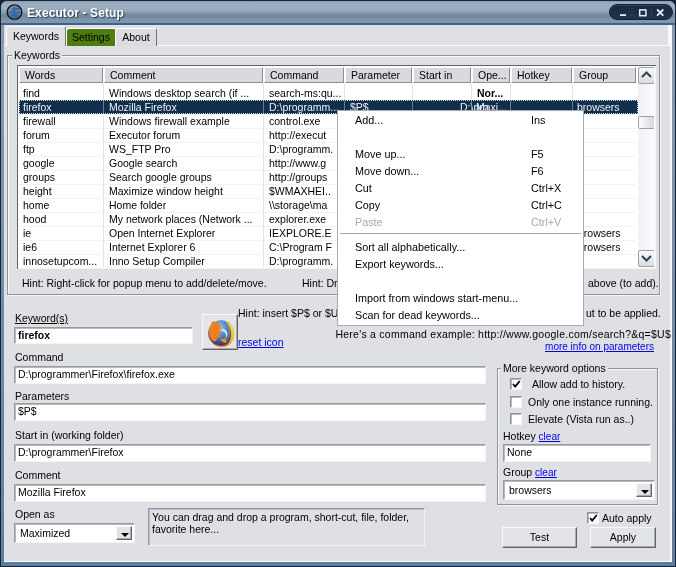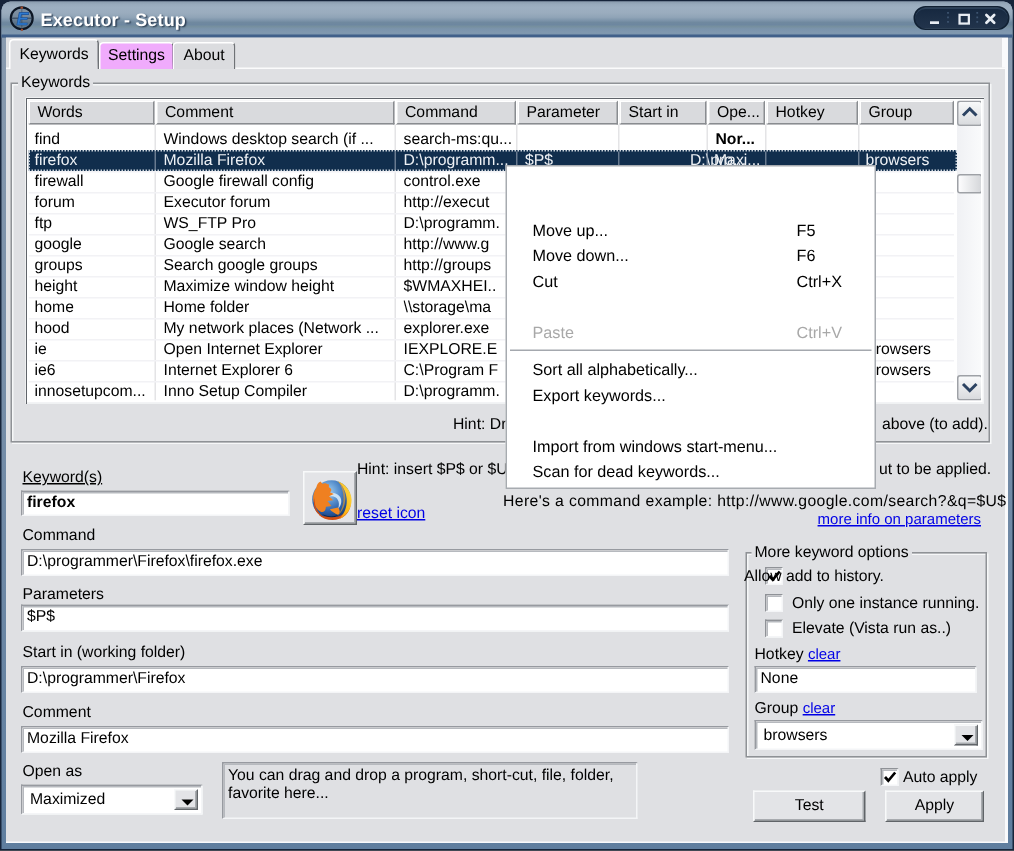--- a/index.html
+++ b/index.html
@@ -11,21 +11,21 @@
 #titlebar{position:absolute;left:1px;top:1px;width:674px;height:24px;border-radius:6px 6px 0 0;background:linear-gradient(to bottom,#8a9cae 0%,#98aabc 8%,#9dafc1 16%,#9aacbe 32%,#90a4b7 44%,#7e95ab 52%,#70899f 58%,#6d87a0 64%,#77909f 70%,#7b94ac 76%,#8098af 86%,#7e97ae 92%,#6f8ba5 96%,#5d7b98 100%);}
 #titlebar:after{content:"";position:absolute;left:0;bottom:0;width:100%;height:2px;background:#41608a;}
 #content{position:absolute;left:4px;top:25px;width:668px;height:537px;background:#dfe0e3;box-shadow:inset -4px -4px 0 #f9fafc;}
 
 #appicon{position:absolute;left:6px;top:4px;width:16px;height:16px;}
 #apptitle{position:absolute;left:27px;top:6px;font-size:12px;font-weight:bold;color:#fff;text-shadow:1px 1px 1px #2a3c52;letter-spacing:0.1px;}
 #btnpill{position:absolute;left:609px;top:4px;width:62px;height:14px;background:linear-gradient(to bottom,#16283f,#22344c);border:1px solid #102033;border-radius:8px;box-shadow:inset 0 1px 0 #2c415a;}
 
 .tab{position:absolute;background:#dfe0e3;border:1px solid #fff;border-right:1px solid #6f7276;border-bottom:none;border-radius:3px 3px 0 0;font-size:10.5px;color:#000;text-align:center;}
 #tab1{left:6px;top:26px;width:58px;height:19px;line-height:18px;z-index:3;}
-#tab2{left:66px;top:28px;width:48px;height:17px;line-height:16px;background:#f0abfc;}
+#tab2{left:66px;top:28px;width:48px;height:17px;line-height:16px;background:#4d7c0f;}
 #tab3{left:115px;top:28px;width:40px;height:17px;line-height:16px;background:#dbdcdf;}
 #tabpage{position:absolute;left:4px;top:45px;width:666px;height:515px;background:#dfe0e3;border-top:1px solid #fbfbfc;}
 
 .gbox{position:absolute;border:1px solid #8f9296;box-shadow:1px 1px 0 #f6f7f8, inset 1px 1px 0 #f6f7f8;}
 .glabel{position:absolute;background:#dfe0e3;padding:0 2px;font-size:10.5px;}
 #gb1{left:7px;top:55px;width:651px;height:238px;}
 #gb1label{left:12px;top:49px;}
 #gb2{left:497px;top:368px;width:159px;height:135px;}
 #gb2label{left:501px;top:362px;}
 
@@ -139,21 +139,21 @@
           <i style="left:84px;"></i>
           <i style="left:244px;"></i>
           <i style="left:325px;"></i>
           <i style="left:393px;"></i>
           <i style="left:452px;"></i>
           <i style="left:491px;"></i>
           <i style="left:553px;"></i>
   </div>
   <div class="row" style="top:47px;">
           <span class="cell" style="left:4px;">firewall</span>
-          <span class="cell" style="left:90px;">Google firewall config</span>
+          <span class="cell" style="left:90px;">Windows firewall example</span>
           <span class="cell" style="left:250px;width:75px;">control.exe</span>
         </div>
   <div class="row" style="top:61px;">
           <span class="cell" style="left:4px;">forum</span>
           <span class="cell" style="left:90px;">Executor forum</span>
           <span class="cell" style="left:250px;width:75px;">http://execut</span>
         </div>
   <div class="row" style="top:75px;">
           <span class="cell" style="left:4px;">ftp</span>
           <span class="cell" style="left:90px;">WS_FTP Pro</span>
@@ -205,20 +205,21 @@
     <div class="sbtn" style="top:0;"><svg width="15" height="15">
               <path d="M3 9 L7.5 4.5 L12 9" fill="none" stroke="#2c4362" stroke-width="2"></path>
             </svg></div>
     <div id="sbthumb"></div>
     <div class="sbtn" style="top:183px;"><svg width="15" height="15">
               <path d="M3 5 L7.5 9.5 L12 5" fill="none" stroke="#2c4362" stroke-width="2"></path>
             </svg></div>
   </div>
 </div>
 </div>
+<div class="hint" style="left:22px;top:277px;">Hint: Right-click for popup menu to add/delete/move.</div>
 <div class="hint" style="left:302px;top:277px;width:240px;overflow:hidden;">Hint: Drag the title-bar to re-order. Or select</div>
 <div class="hint" style="left:588px;top:277px;text-align:right;">above (to add).</div>
 
 <div class="lab" style="left:15px;top:312px;text-decoration:underline;">Keyword(s)</div>
 <div class="field" style="left:14px;top:327px;width:179px;height:17px;font-weight:bold;">firefox</div>
 <div class="btn" style="left:202px;top:314px;width:36px;height:36px;">
 <svg width="30" height="30" viewBox="0 0 28 28" style="position:absolute;left:3px;top:3px;">
 <defs>
 <radialGradient id="gl" cx="40%" cy="30%" r="80%">
 <stop offset="0%" stop-color="#a8d4f2"></stop>
@@ -262,53 +263,61 @@
       <span class="droparrow"></span>
     </div>
 <div class="field" style="left:148px;top:508px;width:277px;height:38px;line-height:12px;padding-top:2px;background:#dfe0e3;">You can drag and drop a program, short-cut, file, folder,<br>favorite here...</div>
 
 <div class="gbox" id="gb2"></div>
 <div class="glabel" id="gb2label">More keyword options</div>
 <div class="cb" style="left:510px;top:378px;"></div>
 <svg class="abs" style="left:511px;top:379px;" width="11" height="11">
       <path d="M2 5 L4.2 7.5 L8.8 2" fill="none" stroke="#000" stroke-width="1.8"></path>
     </svg>
-<div class="lab" style="left:496px;top:378px;">Allow add to history.</div>
+<div class="lab" style="left:532px;top:378px;">Allow add to history.</div>
 <div class="cb" style="left:510px;top:396px;"></div>
 <div class="lab" style="left:528px;top:396px;">Only one instance running.</div>
 <div class="cb" style="left:510px;top:413px;"></div>
 <div class="lab" style="left:528px;top:413px;">Elevate (Vista run as..)</div>
 <div class="lab" style="left:503px;top:430px;">Hotkey <span class="link" style="font-size:10px;">clear</span></div>
 <div class="field" style="left:503px;top:444px;width:148px;height:18px;">None</div>
 <div class="lab" style="left:503px;top:466px;">Group <span class="link" style="font-size:10px;">clear</span></div>
 <div class="drop" style="left:503px;top:480px;width:152px;height:20px;">
       <span style="position:absolute;left:5px;top:3px;">browsers</span>
       <span class="droparrow"></span>
     </div>
 <div class="cb" style="left:587px;top:512px;"></div>
 <svg class="abs" style="left:588px;top:513px;" width="11" height="11">
       <path d="M2 5 L4.2 7.5 L8.8 2" fill="none" stroke="#000" stroke-width="1.8"></path>
     </svg>
 <div class="lab" style="left:602px;top:512px;">Auto apply</div>
 <div class="btn" style="left:502px;top:527px;width:75px;height:21px;line-height:19px;">Test</div>
 <div class="btn" style="left:590px;top:527px;width:66px;height:21px;line-height:19px;">Apply</div>
 
 <div id="menu">
+  <div class="mi" style="top:1px;">
+        <span class="lbl">Add...</span>
+        <span class="sc">Ins</span>
+      </div>
   <div class="mi" style="top:35px;">
         <span class="lbl">Move up...</span>
         <span class="sc">F5</span>
       </div>
   <div class="mi" style="top:52px;">
         <span class="lbl">Move down...</span>
         <span class="sc">F6</span>
       </div>
   <div class="mi" style="top:69px;">
         <span class="lbl">Cut</span>
         <span class="sc">Ctrl+X</span>
       </div>
+  <div class="mi" style="top:86px;">
+        <span class="lbl">Copy</span>
+        <span class="sc">Ctrl+C</span>
+      </div>
   <div class="mi dis" style="top:103px;">
         <span class="lbl">Paste</span>
         <span class="sc">Ctrl+V</span>
       </div>
   <div id="msep"></div>
   <div class="mi" style="top:128px;">
         <span class="lbl">Sort all alphabetically...</span>
       </div>
   <div class="mi" style="top:145px;">
         <span class="lbl">Export keywords...</span>

